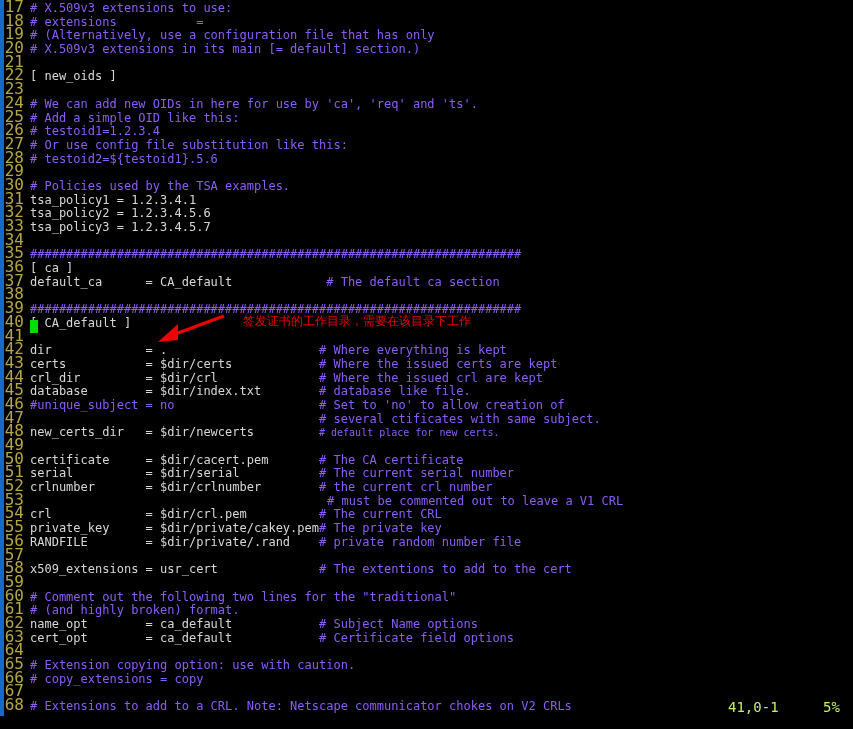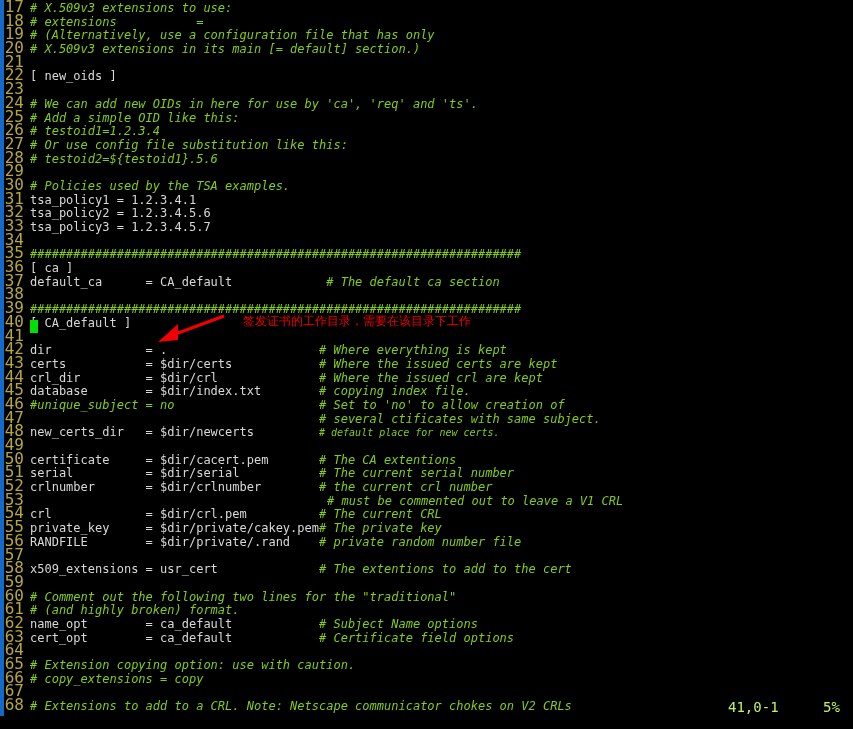--- a/index.html
+++ b/index.html
@@ -44,21 +44,21 @@
     width: 24px;
     text-align: right;
     color: #b5a642;
     font-size: 16px;
   }
   .ltext {
     display: inline-block;
     padding-left: 6px;
     font-size: 12px;
   }
-  .c-comment { color: #84cc16; font-style: italic; }
+  .c-comment { color: #8b5cf6; }
   .c-plain   { color: #d8d8d8; }
 
   
   #cursor-block {
     position: absolute;
     left: 30px;
     top: 320px;
     width: 8px;
     height: 13px;
     background: #00e000;
@@ -135,26 +135,26 @@
       <div class="line"><span class="lnum">35</span><span class="ltext c-comment">####################################################################</span></div>
       <div class="line"><span class="lnum">36</span><span class="ltext c-plain">[ ca ]</span></div>
       <div class="line"><span class="lnum">37</span><span class="ltext c-plain">default_ca      = CA_default             </span><span class="c-comment" style="white-space: pre; font-size: 12px;"># The default ca section</span></div>
       <div class="line"><span class="lnum">38</span><span class="ltext c-plain"></span></div>
       <div class="line"><span class="lnum">39</span><span class="ltext c-comment">####################################################################</span></div>
       <div class="line"><span class="lnum">40</span><span class="ltext c-plain">[ CA_default ]</span></div>
       <div class="line"><span class="lnum">41</span><span class="ltext c-plain"></span></div>
       <div class="line"><span class="lnum">42</span><span class="ltext c-plain">dir             = .                     </span><span class="c-comment" style="white-space: pre; font-size: 12px;"># Where everything is kept</span></div>
       <div class="line"><span class="lnum">43</span><span class="ltext c-plain">certs           = $dir/certs            </span><span class="c-comment" style="white-space: pre; font-size: 12px;"># Where the issued certs are kept</span></div>
       <div class="line"><span class="lnum">44</span><span class="ltext c-plain">crl_dir         = $dir/crl              </span><span class="c-comment" style="white-space: pre; font-size: 12px;"># Where the issued crl are kept</span></div>
-      <div class="line"><span class="lnum">45</span><span class="ltext c-plain">database        = $dir/index.txt        </span><span class="c-comment" style="white-space: pre; font-size: 12px;"># copying index file.</span></div>
+      <div class="line"><span class="lnum">45</span><span class="ltext c-plain">database        = $dir/index.txt        </span><span class="c-comment" style="white-space: pre; font-size: 12px;"># database like file.</span></div>
       <div class="line"><span class="lnum">46</span><span class="ltext c-comment">#unique_subject = no                    # Set to 'no' to allow creation of</span></div>
       <div class="line"><span class="lnum">47</span><span class="ltext c-plain">                                        </span><span class="c-comment" style="white-space: pre; font-size: 12px;"># several ctificates with same subject.</span></div>
       <div class="line"><span class="lnum">48</span><span class="ltext c-plain">new_certs_dir   = $dir/newcerts         </span><span class="c-comment" style="white-space: pre; font-size: 10px;"># default place for new certs.</span></div>
       <div class="line"><span class="lnum">49</span><span class="ltext c-plain"></span></div>
-      <div class="line"><span class="lnum">50</span><span class="ltext c-plain">certificate     = $dir/cacert.pem       </span><span class="c-comment" style="white-space: pre; font-size: 12px;"># The CA extentions</span></div>
+      <div class="line"><span class="lnum">50</span><span class="ltext c-plain">certificate     = $dir/cacert.pem       </span><span class="c-comment" style="white-space: pre; font-size: 12px;"># The CA certificate</span></div>
       <div class="line"><span class="lnum">51</span><span class="ltext c-plain">serial          = $dir/serial           </span><span class="c-comment" style="white-space: pre; font-size: 12px;"># The current serial number</span></div>
       <div class="line"><span class="lnum">52</span><span class="ltext c-plain">crlnumber       = $dir/crlnumber        </span><span class="c-comment" style="white-space: pre; font-size: 12px;"># the current crl number</span></div>
       <div class="line"><span class="lnum">53</span><span class="ltext c-plain">                                        </span><span class="c-comment" style="white-space: pre; font-size: 12px; margin-left: 8px;"># must be commented out to leave a V1 CRL</span></div>
       <div class="line"><span class="lnum">54</span><span class="ltext c-plain">crl             = $dir/crl.pem          </span><span class="c-comment" style="white-space: pre; font-size: 12px;"># The current CRL</span></div>
       <div class="line"><span class="lnum">55</span><span class="ltext c-plain">private_key     = $dir/private/cakey.pem</span><span class="c-comment" style="white-space: pre; font-size: 12px;"># The private key</span></div>
       <div class="line"><span class="lnum">56</span><span class="ltext c-plain">RANDFILE        = $dir/private/.rand    </span><span class="c-comment" style="white-space: pre; font-size: 12px;"># private random number file</span></div>
       <div class="line"><span class="lnum">57</span><span class="ltext c-plain"></span></div>
       <div class="line"><span class="lnum">58</span><span class="ltext c-plain">x509_extensions = usr_cert              </span><span class="c-comment" style="white-space: pre; font-size: 12px;"># The extentions to add to the cert</span></div>
       <div class="line"><span class="lnum">59</span><span class="ltext c-plain"></span></div>
       <div class="line"><span class="lnum">60</span><span class="ltext c-comment"># Comment out the following two lines for the "traditional"</span></div>

